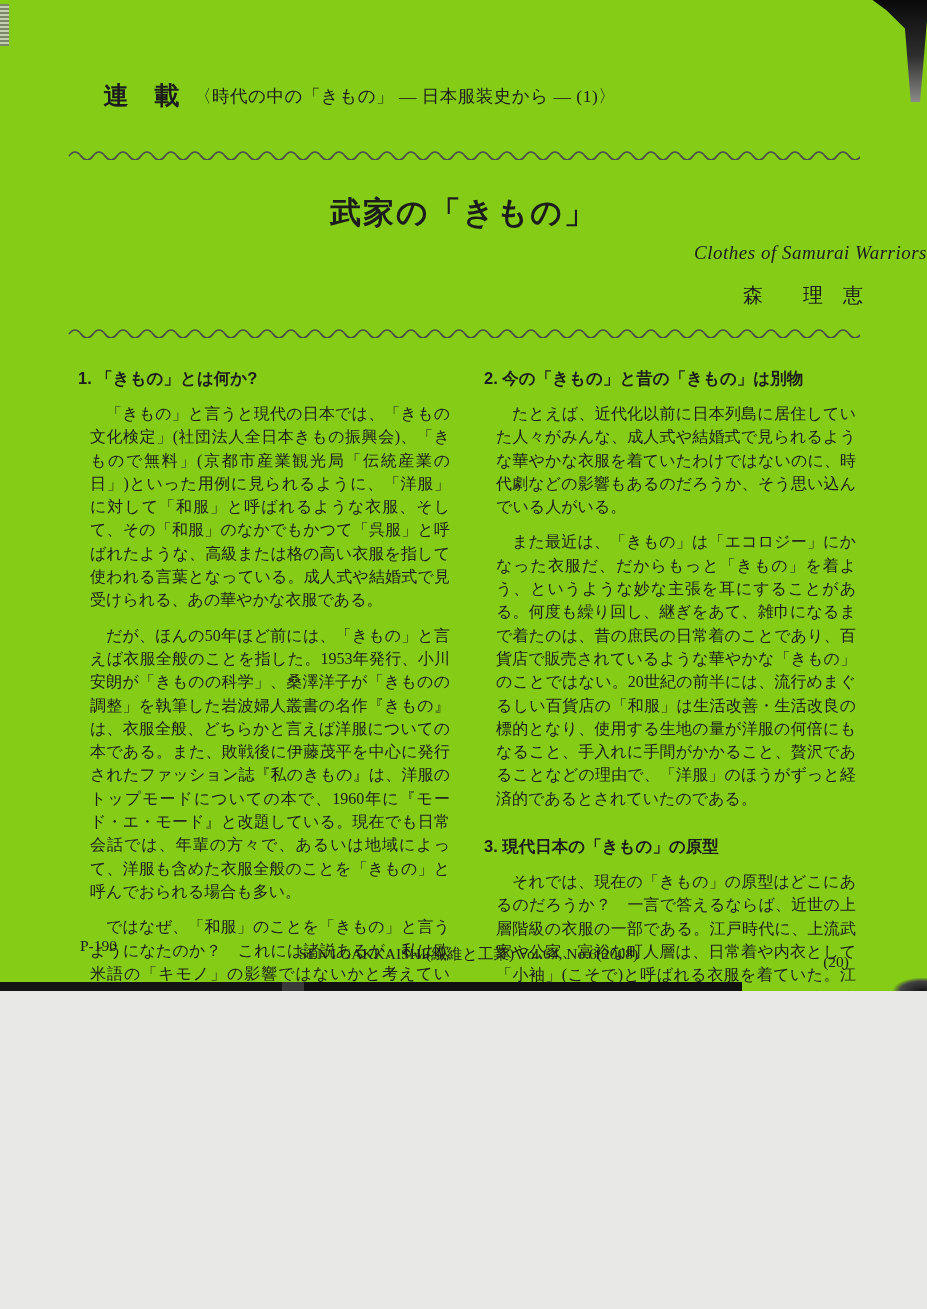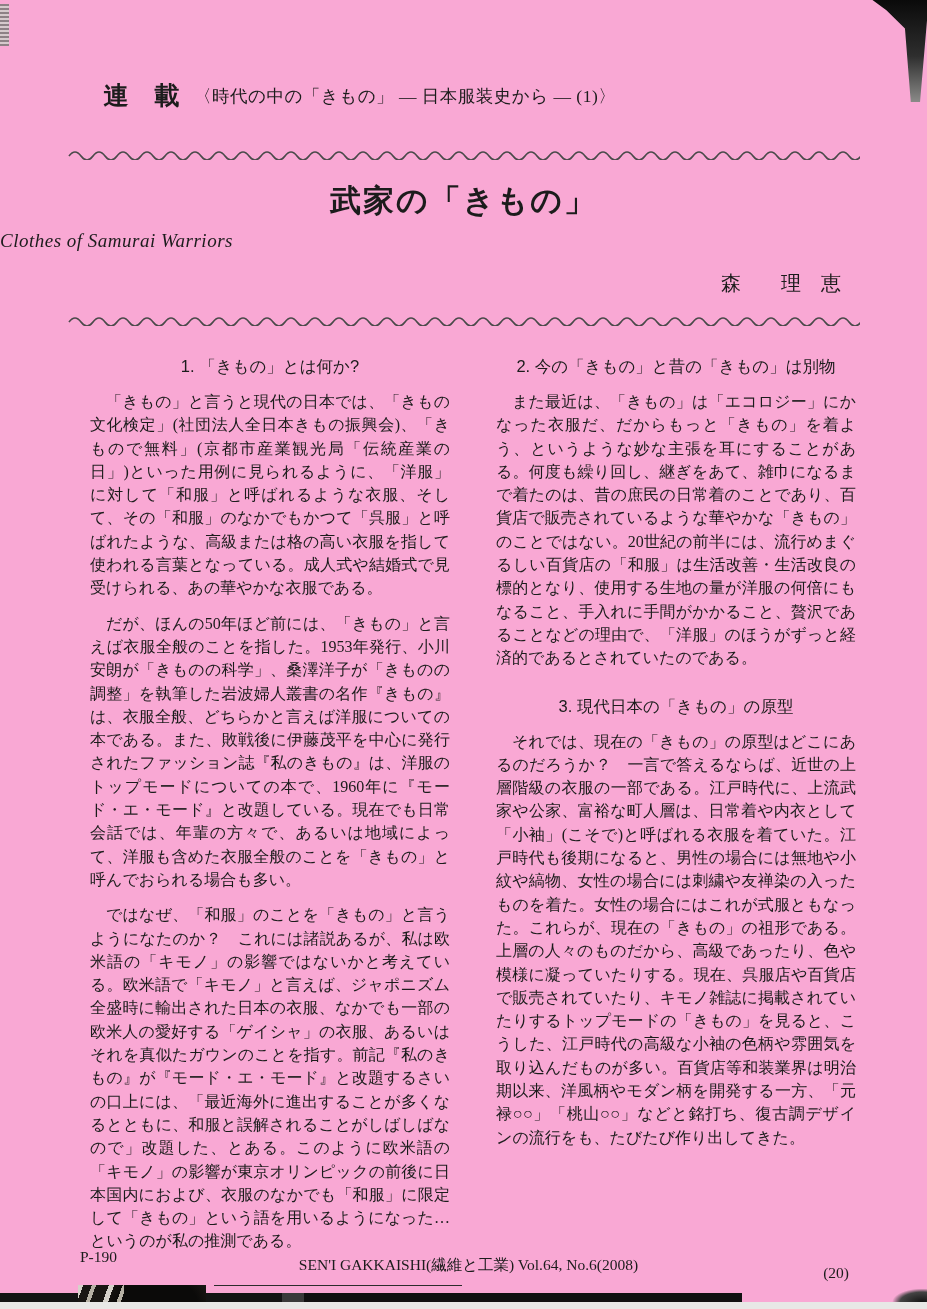--- a/index.html
+++ b/index.html
@@ -1,20 +1,20 @@
 <!DOCTYPE html>
 <html><head>
 <meta charset="utf-8">
 <style>
   html,body{margin:0;padding:0;background:#e8e8e6;}
   .page{
     position:relative;
-    width:927px;height:1302px;
+    width:927px;height:991px;
     margin:0 auto;
-    background:#f9a8d4;
+    background:#84cc16;
     color:#1c1c1c;
     font-family:"Liberation Serif","DejaVu Serif",serif;
     overflow:hidden;
   }
   
   .artifact{position:absolute;pointer-events:none;}
   .artifact.top-left{
     left:0;top:4px;width:9px;height:42px;
     background:repeating-linear-gradient(0deg,#7a7a78 0 2px,#cfcfcb 2px 4px);
     opacity:.85;
@@ -40,44 +40,44 @@
     white-space:pre;
   }
   .series-label{
     font-family:"Liberation Sans","DejaVu Sans",sans-serif;
     font-weight:bold;font-size:25px;
     margin-right:14px;vertical-align:-2px;
   }
   .wave-divider{display:block;margin:14px auto 0 auto;}
   
   .title{
-    margin:20px 0 0 0;
+    margin:32px 0 0 0;
     text-align:center;
     font-family:"Liberation Sans","DejaVu Sans",sans-serif;
     font-weight:bold;font-size:31px;letter-spacing:2px;
   }
   .subtitle{
-    margin-top:8px;text-align:left;
+    margin-top:8px;text-align:right;
     font-style:italic;font-size:19px;letter-spacing:.5px;
   }
   .author{
-    margin-top:18px;text-align:right;padding-right:86px;
+    margin-top:18px;text-align:right;padding-right:64px;
     font-size:20px;white-space:pre;
   }
   .wave-divider.second{margin-top:16px;}
   
   .columns{
     display:grid;grid-template-columns:384px 384px;column-gap:22px;
     margin:26px 0 0 78px;
   }
   .col{font-size:16px;line-height:23.3px;text-align:justify;}
   .col h2{
     margin:2px 0 3px 0;
     font-family:"Liberation Sans","DejaVu Sans",sans-serif;
-    font-size:16.5px;font-weight:normal;text-align:center;line-height:24px;
+    font-size:16.5px;font-weight:bold;line-height:24px;
   }
   .col h2.spaced{margin-top:24px;}
   .col p{margin:12px;text-indent:1em;}
   
   .bio{display:flex;gap:8px;margin-top:32px;}
   .bio-photo{
     flex:0 0 auto;width:128px;height:155px;position:relative;overflow:hidden;
     background:
       radial-gradient(ellipse 32px 22px at 12% 88%,#d8d2c6 0%,#d8d2c6 50%,rgba(0,0,0,0) 72%),
       radial-gradient(ellipse 28px 22px at 94% 88%,#a59d8f 0%,rgba(0,0,0,0) 70%),
@@ -145,20 +145,21 @@
           <div class="bio-line">京都府立大学生命環境科学研究科　准教</div>
           <div class="bio-line">授　博士(学術)</div>
           <div class="bio-line">〒606-8522　京都市左京区下鴨半木町</div>
 
         </div>
       </div>
     </div>
 
     <div class="col">
       <h2>2. 今の「きもの」と昔の「きもの」は別物</h2>
+      <p>たとえば、近代化以前に日本列島に居住していた人々がみんな、成人式や結婚式で見られるような華やかな衣服を着ていたわけではないのに、時代劇などの影響もあるのだろうか、そう思い込んでいる人がいる。</p>
       <p>また最近は、「きもの」は「エコロジー」にかなった衣服だ、だからもっと「きもの」を着よう、というような妙な主張を耳にすることがある。何度も繰り回し、継ぎをあて、雑巾になるまで着たのは、昔の庶民の日常着のことであり、百貨店で販売されているような華やかな「きもの」のことではない。20世紀の前半には、流行めまぐるしい百貨店の「和服」は生活改善・生活改良の標的となり、使用する生地の量が洋服の何倍にもなること、手入れに手間がかかること、贅沢であることなどの理由で、「洋服」のほうがずっと経済的であるとされていたのである。</p>
       <h2 class="spaced">3. 現代日本の「きもの」の原型</h2>
       <p>それでは、現在の「きもの」の原型はどこにあるのだろうか？　一言で答えるならば、近世の上層階級の衣服の一部である。江戸時代に、上流武家や公家、富裕な町人層は、日常着や内衣として「小袖」(こそで)と呼ばれる衣服を着ていた。江戸時代も後期になると、男性の場合には無地や小紋や縞物、女性の場合には刺繍や友禅染の入ったものを着た。女性の場合にはこれが式服ともなった。これらが、現在の「きもの」の祖形である。上層の人々のものだから、高級であったり、色や模様に凝っていたりする。現在、呉服店や百貨店で販売されていたり、キモノ雑誌に掲載されていたりするトップモードの「きもの」を見ると、こうした、江戸時代の高級な小袖の色柄や雰囲気を取り込んだものが多い。百貨店等和装業界は明治期以来、洋風柄やモダン柄を開発する一方、「元禄○○」「桃山○○」などと銘打ち、復古調デザインの流行をも、たびたび作り出してきた。</p>
     </div>
 
   </div>
 
   <footer class="footer">
     <span class="f-left">P-190</span>
     <span class="f-center">SEN'I GAKKAISHI(繊維と工業) Vol.64, No.6(2008)</span>

